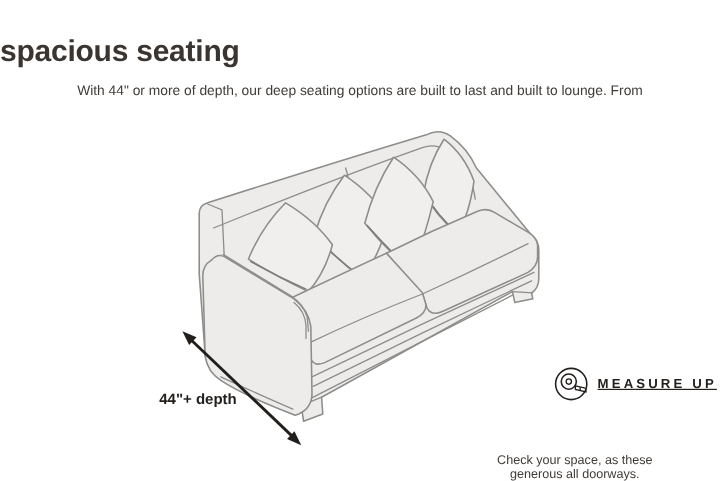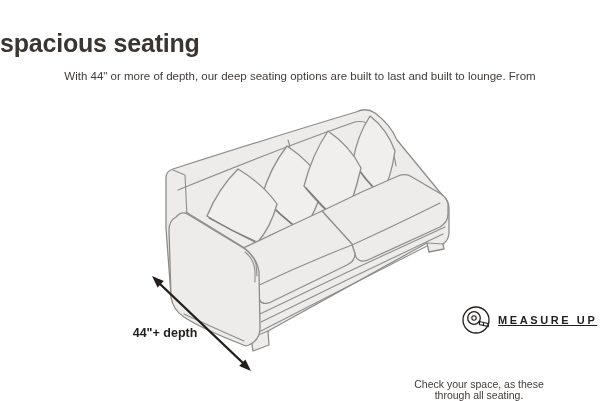--- a/index.html
+++ b/index.html
@@ -111,14 +111,14 @@
     <path class="micon-thin" d="M483.5,322.7 L483.5,325.7"></path>
   </g>
 </svg>
 
 <div class="abs depth-label">44"+ depth</div>
 
 <div class="abs measure-label">MEASURE UP</div>
 
 <div class="abs caption">
   <div>Check your space, as these</div>
-  <div>through all seating.</div>
+  <div>generous all doorways.</div>
 </div>
 
 </body></html>

